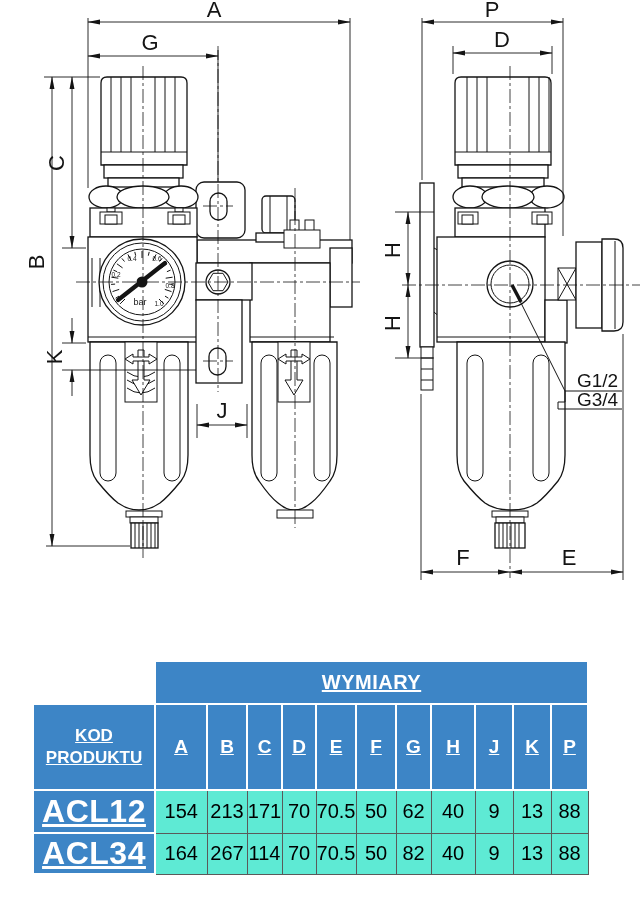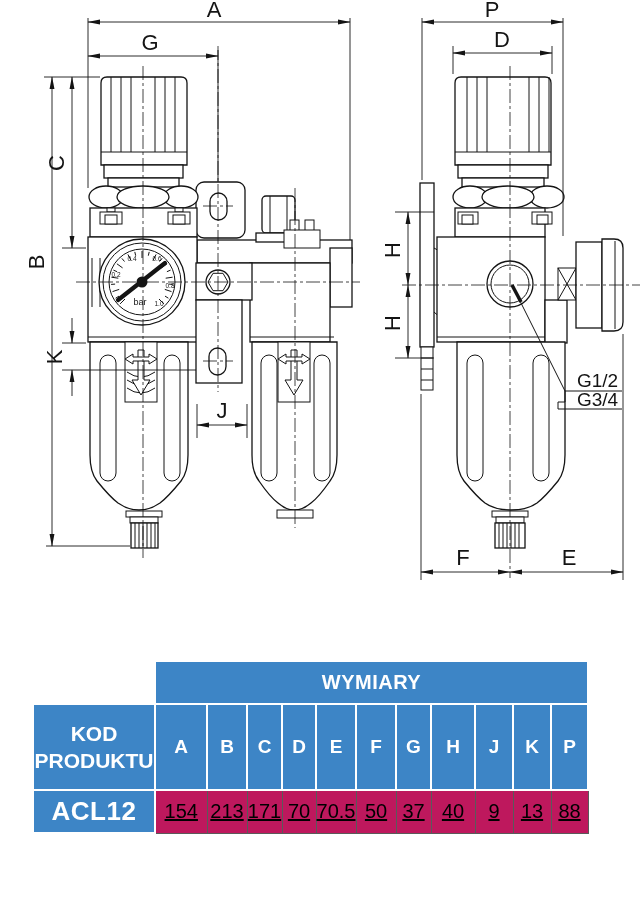--- a/index.html
+++ b/index.html
@@ -6,27 +6,27 @@
   .canvas{position:relative;width:644px;height:910px;background:#fff;overflow:hidden;
           font-family:"Liberation Sans",sans-serif;}
   svg text{font-family:"Liberation Sans",sans-serif;fill:#141414;}
   .dimlbl{font-size:22px;}
   .thread{font-size:19px;}
   .gtick{font-size:6.5px;}
   .gbar{font-size:9px;}
 
   table.dims{border-collapse:collapse;table-layout:fixed;position:absolute;left:32px;top:660px;}
   table.dims td{padding:0;text-align:center;vertical-align:middle;}
-  .blue{background:#3d85c6;border:2px solid #fff;color:#fff;font-weight:bold;}
-  .val{background:#be185d;border:1px solid #5a5a5a;color:#000;font-size:20px;font-weight:400;text-decoration:underline;}
+  .blue{background:#3d85c6;border:2px solid #fff;color:#fff;font-weight:bold;text-decoration:underline;}
+  .val{background:#5eead4;border:1px solid #5a5a5a;color:#000;font-size:20px;font-weight:400;}
   .spacer{border:none;background:#fff;}
   .wymiary{font-size:20px;letter-spacing:.5px;}
   .letter{font-size:19px;}
-  .kod{font-size:21px;line-height:1.3;padding:0 6px;}
-  .code{font-size:26px;letter-spacing:.5px;}
+  .kod{font-size:17px;line-height:1.3;padding:0 6px;}
+  .code{font-size:32px;letter-spacing:.5px;}
 </style>
 </head>
 <body>
 
 <div class="canvas">
 
 <svg width="644" height="620" viewBox="0 0 644 620">
   <defs>
     <marker id="arr" viewBox="0 0 12 6" refX="11.4" refY="3" markerWidth="13" markerHeight="7" markerUnits="userSpaceOnUse" orient="auto-start-reverse">
       <path d="M0,0.7 L12,3 L0,5.3 Z" fill="#141414"></path>
@@ -343,21 +343,35 @@
     <td class="blue letter">P</td>
   </tr>
   <tr style="height:43px">
     <td class="blue code">ACL12</td>
     <td class="val">154</td>
     <td class="val">213</td>
     <td class="val">171</td>
     <td class="val">70</td>
     <td class="val">70.5</td>
     <td class="val">50</td>
-    <td class="val">37</td>
+    <td class="val">62</td>
+    <td class="val">40</td>
+    <td class="val">9</td>
+    <td class="val">13</td>
+    <td class="val">88</td>
+  </tr>
+  <tr style="height:41px">
+    <td class="blue code">ACL34</td>
+    <td class="val">164</td>
+    <td class="val">267</td>
+    <td class="val">114</td>
+    <td class="val">70</td>
+    <td class="val">70.5</td>
+    <td class="val">50</td>
+    <td class="val">82</td>
     <td class="val">40</td>
     <td class="val">9</td>
     <td class="val">13</td>
     <td class="val">88</td>
   </tr>
 </tbody>
     </table>
 
 </div>
 

